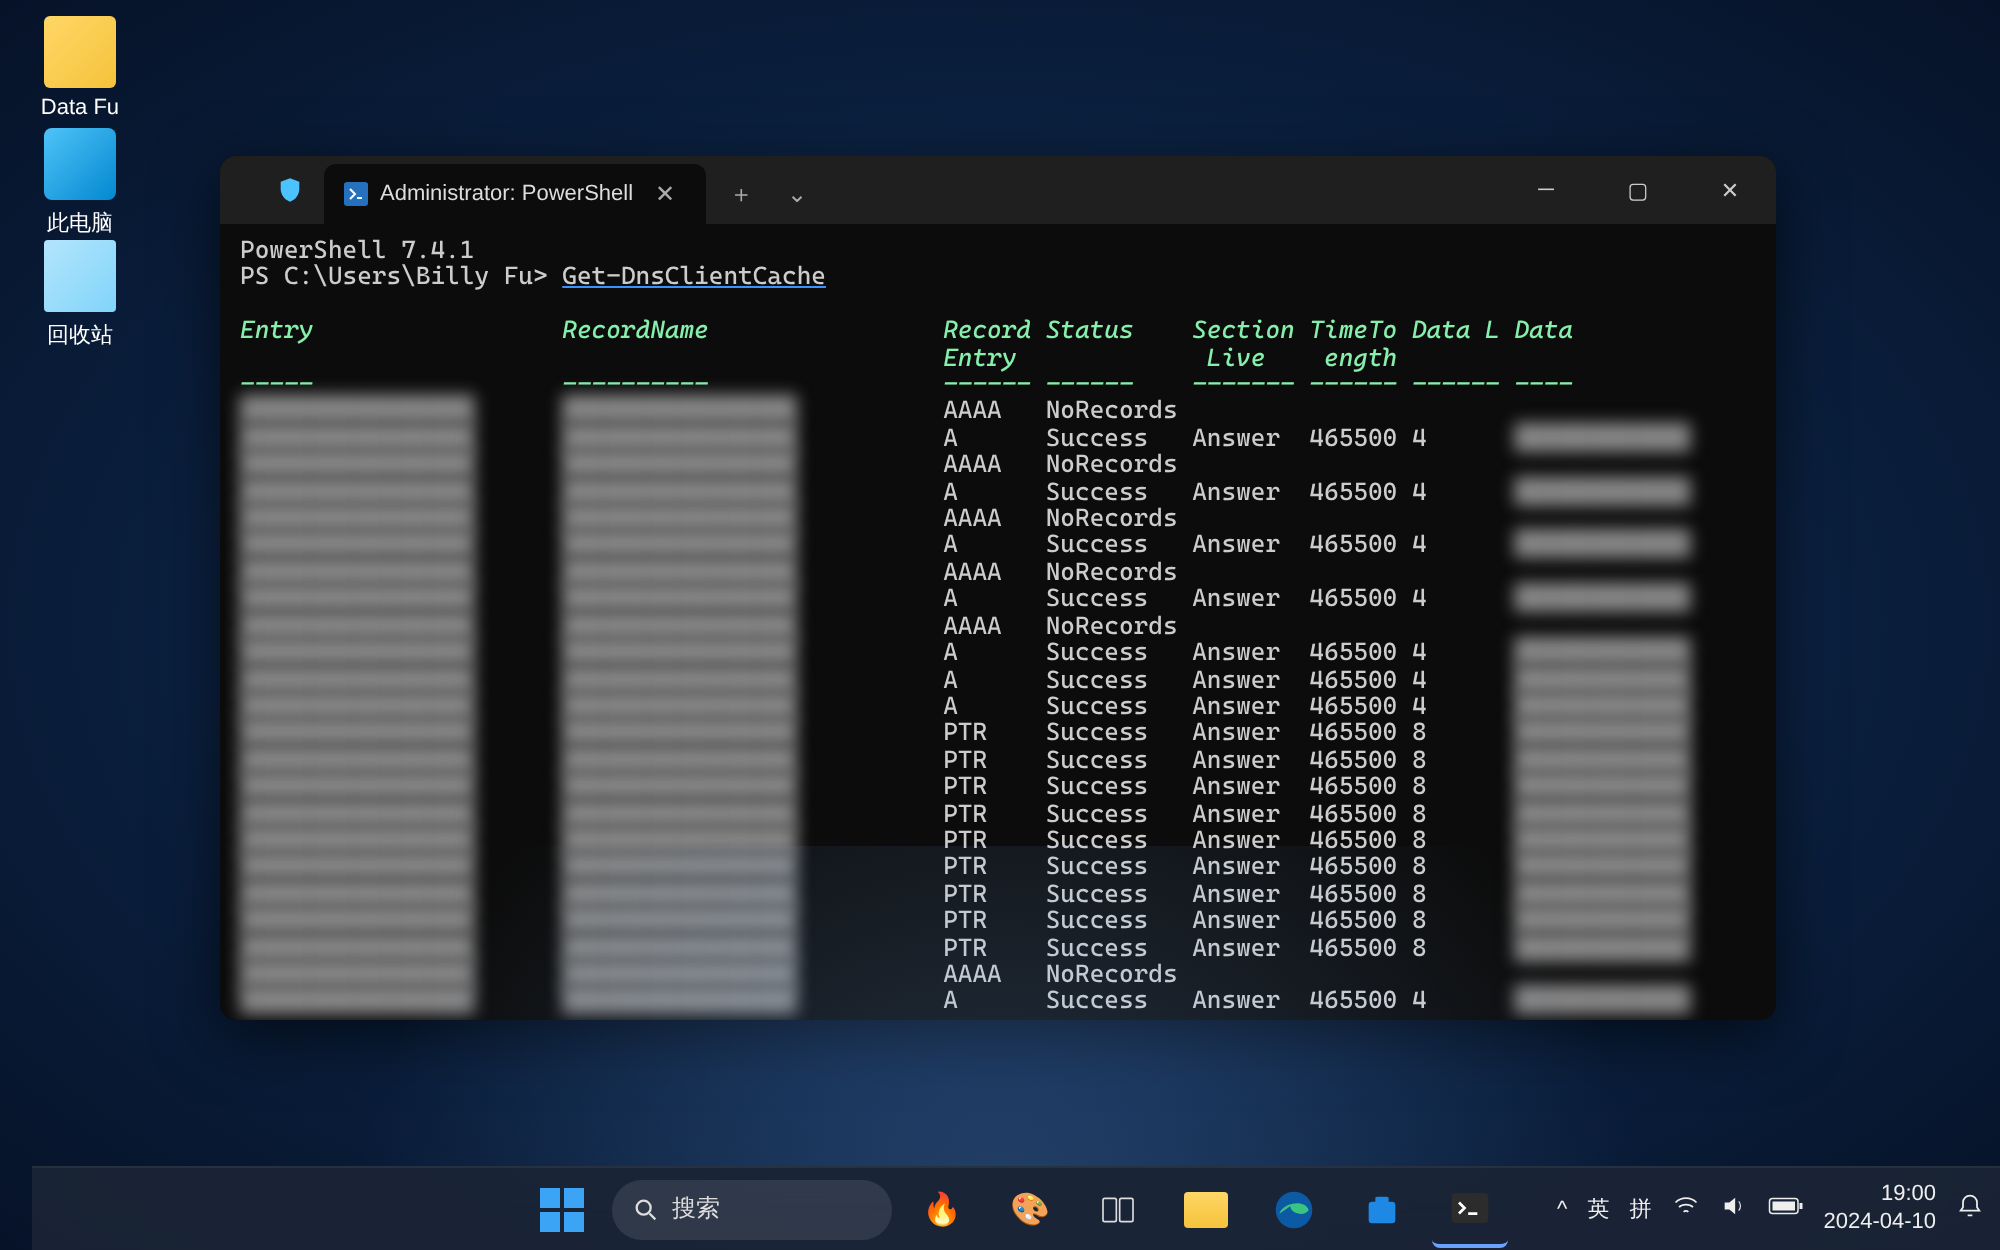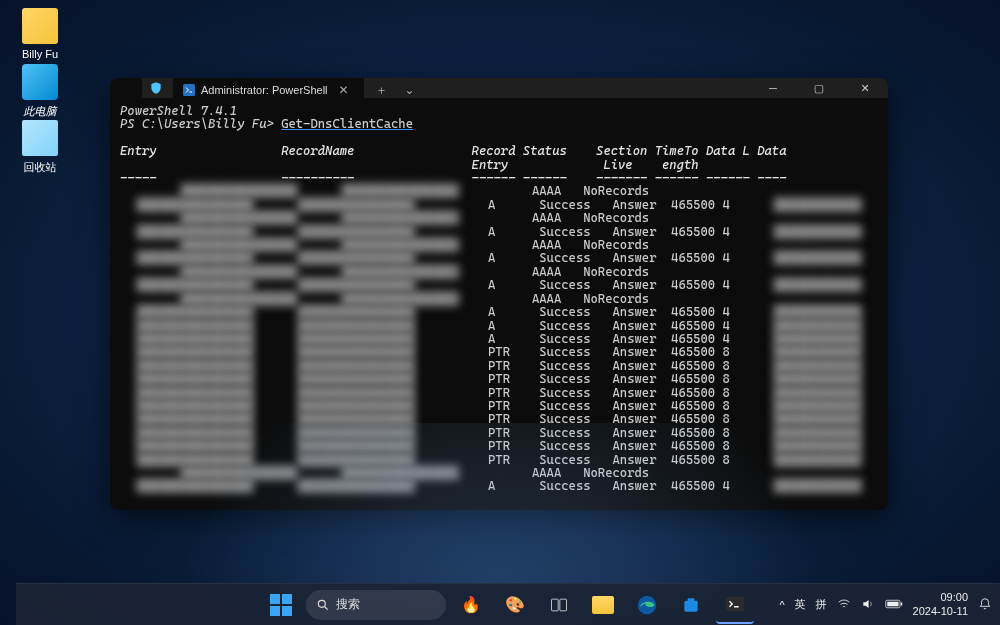--- a/index.html
+++ b/index.html
@@ -32,26 +32,25 @@
       width: 778px;
       height: 432px;
       background: #0c0c0c;
       border-radius: 8px;
       box-shadow: 0 8px 32px rgba(0,0,0,0.6);
       overflow: hidden;
       display: flex;
       flex-direction: column;
     }
     .titlebar {
-      height: 20px;
+      height: 34px;
       background: #1f1f1f;
       display: flex;
       align-items: center;
-      padding-left: 3px;
-      margin-left: 32px;
+      padding-left: 24px;
     }
     .shield-wrap { width: 22px; display:flex; align-items:center; justify-content:center; }
     .tab {
       height: 30px;
       background: #0c0c0c;
       border-radius: 6px 6px 0 0;
       display: flex;
       align-items: center;
       padding: 0 10px;
       margin-left: 6px;
@@ -77,24 +76,24 @@
     .terminal-body {
       flex: 1;
       padding: 6px 10px;
       font-family: 'Cascadia Mono', Consolas, monospace;
       font-size: 12.5px;
       line-height: 13.4px;
       color: #cccccc;
       overflow: hidden;
       white-space: pre;
     }
-    .ps-prompt { color: #cccccc; font-style: italic; }
+    .ps-prompt { color: #cccccc; }
     .cmd-underline { text-decoration: underline; text-decoration-color: #3794ff; text-align: right; }
-    .green-head { color: #e5e5e5; font-style: italic; }
-    .data-row { display: block; text-align: center; }
+    .green-head { color: #86efac; font-style: italic; }
+    .data-row { display: block; }
     .blur { filter: blur(4px); color: #888; }
 
     
     .bloom {
       position: absolute;
       bottom: 42px; left: 0; right: 0; height: 160px;
       background: radial-gradient(circle at 50% 140%, rgba(120,180,255,0.25) 0%, transparent 60%);
       pointer-events: none;
     }
 
@@ -140,23 +139,23 @@
       width: 22px; height: 22px;
       display: grid; grid-template: 1fr 1fr / 1fr 1fr; gap: 2px;
     }
     .win-logo-simple span { background: #3ca4f4; }
   </style>
 </head>
 <body>
 
 <div class="desktop-icon" style="left:10px; top:8px;">
   <div class="icon-box folder-icon"></div>
-  <div>Billy Fu</div>
-</div>
-<div class="desktop-icon" style="left:10px; top:64px;font-style:italic;">
+  <div>Data Fu</div>
+</div>
+<div class="desktop-icon" style="left:10px; top:64px;">
   <div class="icon-box pc-icon"></div>
   <div>此电脑</div>
 </div>
 <div class="desktop-icon" style="left:10px; top:120px;text-align:center;">
   <div class="icon-box bin-icon"></div>
   <div>回收站</div>
 </div>
 
 <div class="terminal-window">
   <div class="titlebar">
@@ -255,22 +254,22 @@
         </svg>
     </span>
     <span>
       <svg width="18" height="10" viewBox="0 0 24 12">
           <rect x="1" y="1" width="19" height="10" rx="2" stroke="#eee" fill="none"></rect>
           <rect x="21" y="4" width="2" height="4" fill="#eee"></rect>
           <rect x="3" y="3" width="15" height="6" fill="#eee"></rect>
         </svg>
     </span>
     <div class="clock">
-      <div>09:00</div>
-      <div>2024-10-11</div>
+      <div>19:00</div>
+      <div>2024-04-10</div>
     </div>
     <span>
       <svg width="14" height="14" viewBox="0 0 24 24">
           <path d="M12 3a6 6 0 016 6v4l2 3H4l2-3V9a6 6 0 016-6zM10 20h4" stroke="#eee" fill="none" stroke-width="1.5"></path>
         </svg>
     </span>
   </div>
 </div>
 
 </body></html>

